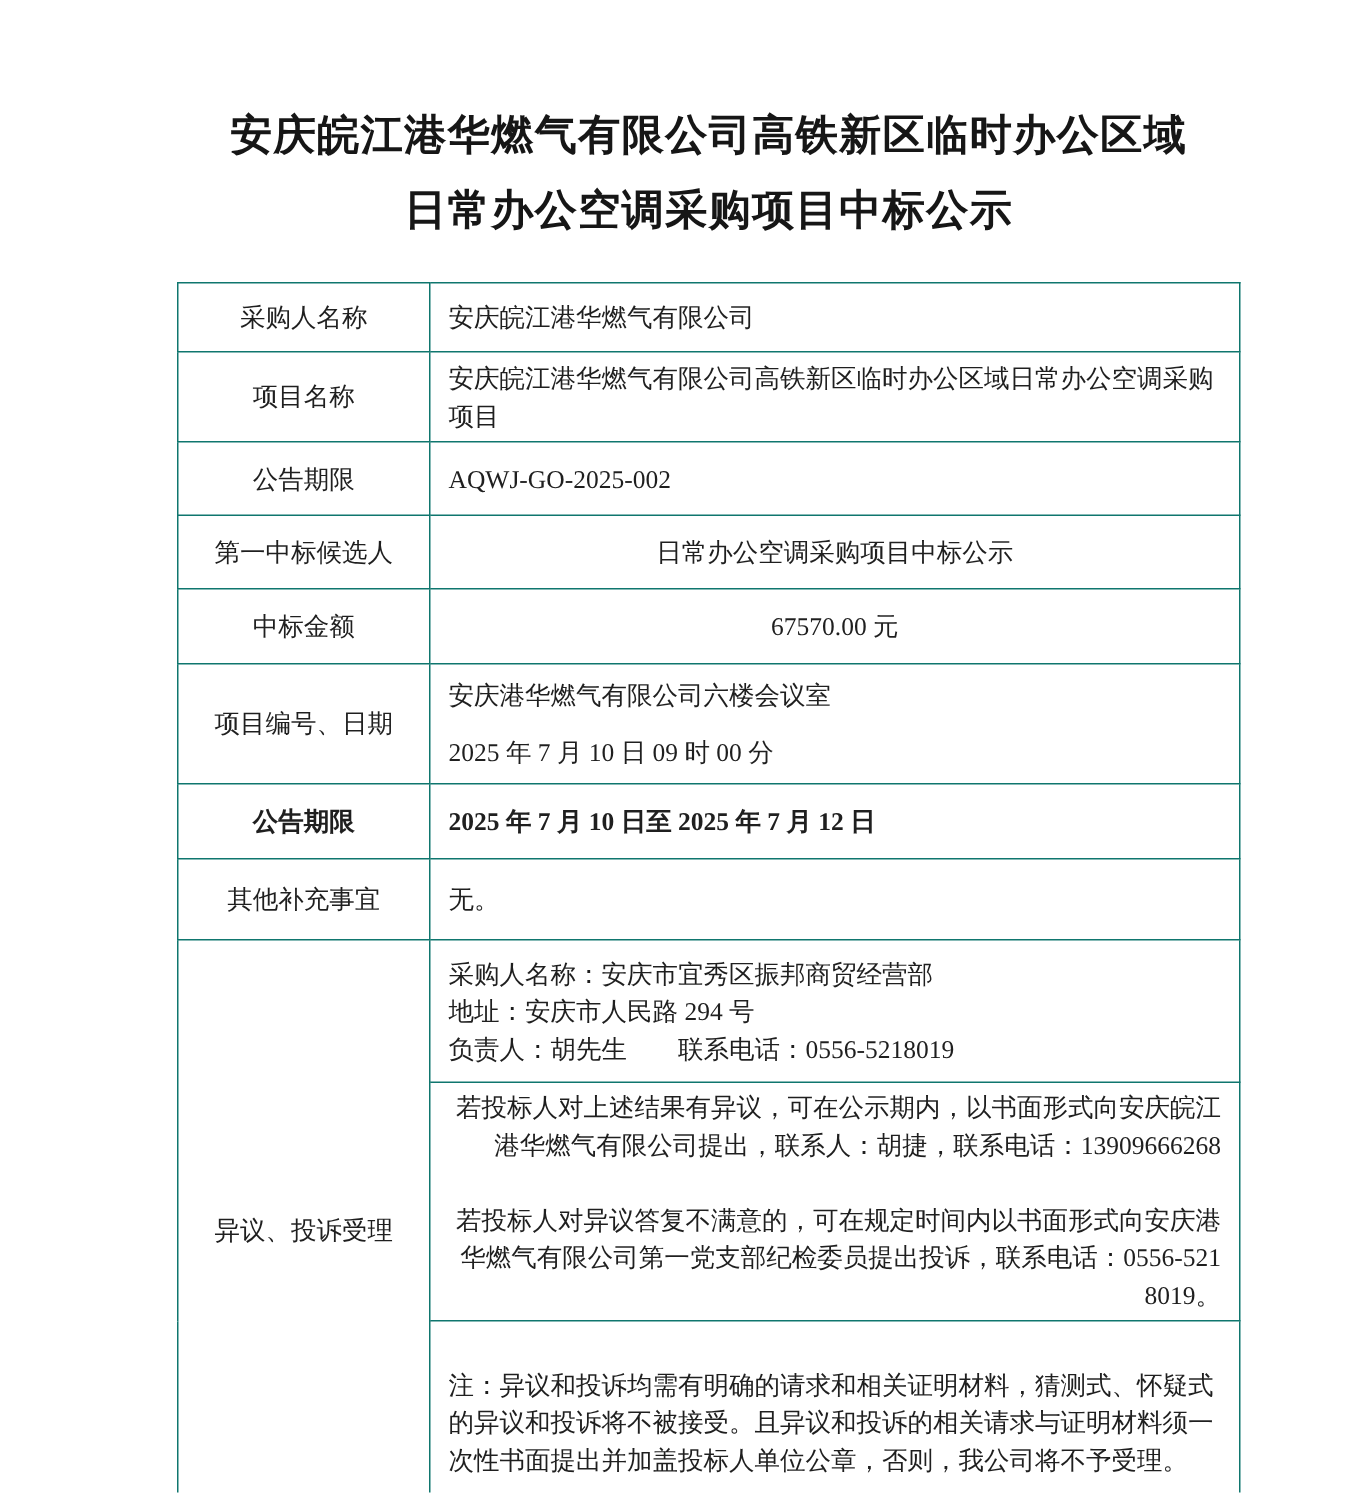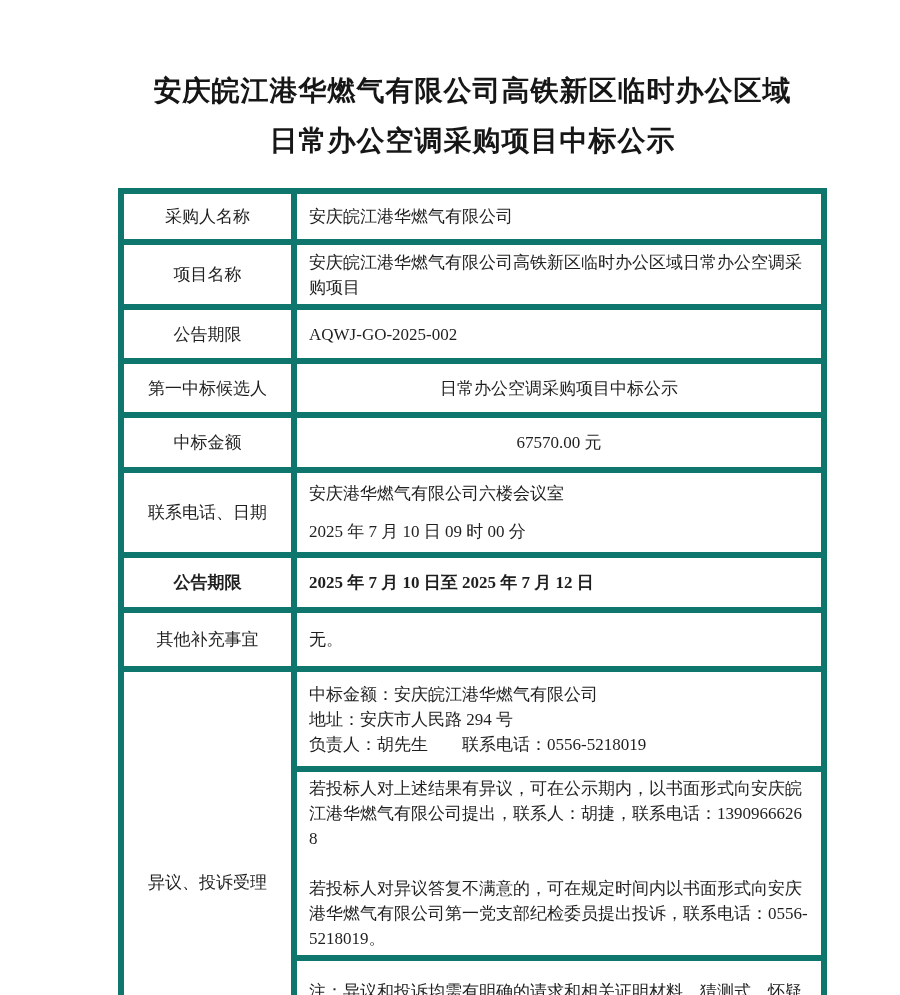--- a/index.html
+++ b/index.html
@@ -35,21 +35,21 @@
     letter-spacing: 1px;
   }
   table.tbl {
     border-collapse: collapse;
     table-layout: fixed;
     width: 709px;
     margin-left: 118px;
     margin-top: 22px;
   }
   table.tbl td {
-    border: 6px solid #0f766e;
+    border: 1px solid #0f766e;
     font-size: 17px;
     line-height: 25px;
     vertical-align: middle;
     word-break: break-all;
   }
   td.label {
     width: 155px;
     text-align: center;
     padding: 2px 6px;
   }
@@ -61,21 +61,21 @@
   }
   tr.r1 td { height: 37px; }
   tr.r2 td { height: 51px; }
   tr.r3 td { height: 40px; }
   tr.r4 td { height: 40px; }
   tr.r5 td { height: 41px; }
   tr.r6 td { height: 71px; }
   tr.r7 td { height: 41px; font-weight: bold; }
   tr.r8 td { height: 45px; }
   tr.o1 td { height: 86px; }
-  tr.o2 td { height: 143px; }
+  tr.o2 td { height: 143px; text-align: right; }
   tr.o3 td { height: 121px; }
   .vline2 {
     margin-top: 13px;
   }
   td.value .para {
     margin: 0;
   }
   td.value .para + .para {
     margin-top: 25px;
   }
@@ -110,38 +110,38 @@
       </tr>
       <tr class="r4">
         <td class="label">第一中标候选人</td>
         <td class="value center">日常办公空调采购项目中标公示</td>
       </tr>
       <tr class="r5">
         <td class="label">中标金额</td>
         <td class="value center">67570.00 元</td>
       </tr>
       <tr class="r6">
-        <td class="label">联系电话、日期</td>
+        <td class="label">项目编号、日期</td>
         <td class="value">
           <div class="vline1">安庆港华燃气有限公司六楼会议室</div>
           <div class="vline2">2025 年 7 月 10 日 09 时 00 分</div>
         </td>
       </tr>
       <tr class="r7">
         <td class="label">公告期限</td>
         <td class="value">2025 年 7 月 10 日至 2025 年 7 月 12 日</td>
       </tr>
       <tr class="r8">
         <td class="label">其他补充事宜</td>
         <td class="value">无。</td>
       </tr>
       <tr class="o1">
         <td class="label" rowspan="3">异议、投诉受理</td>
         <td class="value">
-          <div>中标金额：安庆皖江港华燃气有限公司</div>
+          <div>采购人名称：安庆市宜秀区振邦商贸经营部</div>
           <div>地址：安庆市人民路 294 号</div>
           <div>负责人：胡先生　　联系电话：0556-5218019</div>
         </td>
       </tr>
       <tr class="o2">
         <td class="value">
           <p class="para">若投标人对上述结果有异议，可在公示期内，以书面形式向安庆皖江港华燃气有限公司提出，联系人：胡捷，联系电话：13909666268</p>
           <p class="para">若投标人对异议答复不满意的，可在规定时间内以书面形式向安庆港华燃气有限公司第一党支部纪检委员提出投诉，联系电话：0556-5218019。</p>
         </td>
       </tr>

